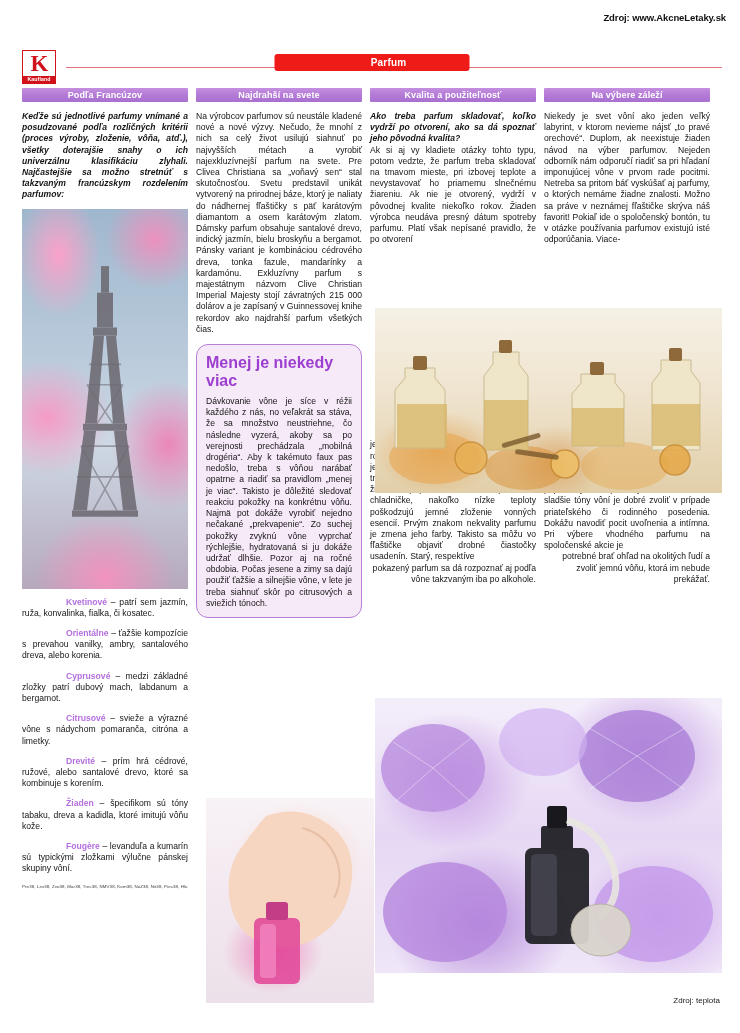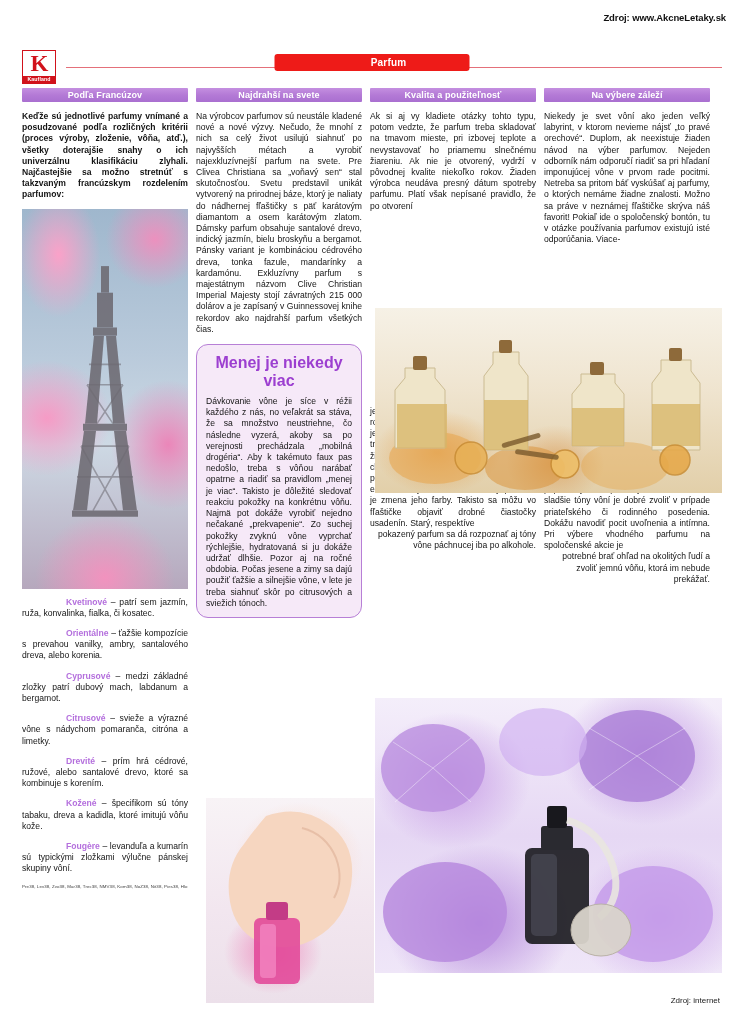--- a/index.html
+++ b/index.html
@@ -109,21 +109,21 @@
     margin-bottom: 9px;
   }
 
   .body-text {
     font-size: 8.6px;
     line-height: 11.2px;
     color: #141414;
     text-align: justify;
     hyphens: manual;
   }
-  .body-text.bold { font-weight: bold; }
+  .body-text.bold { font-weight: bold; font-style: italic; }
   .body-text.lead-italic {
     font-weight: bold;
     font-style: italic;
   }
   .gap { height: 8px; }
 
   
   .photo {
     position: relative;
     overflow: hidden;
@@ -153,21 +153,21 @@
     border: 1.4px solid #b77fd6;
     border-radius: 12px;
     background: #f6e9f8;
     padding: 9px 9px 8px 9px;
   }
   .tipbox-title {
     color: #9c3fd0;
     font-size: 16px;
     font-weight: bold;
     line-height: 18px;
-    text-align: center;
+    text-align: left;
     margin-bottom: 6px;
   }
 
   
   .cat-item { margin-bottom: 9px; }
   .cat-name {
     color: #b46fdd;
     font-weight: bold;
     padding-left: 44px;
   }
@@ -281,21 +281,21 @@
         <div class="cat-item body-text">
           <span class="cat-name">Cyprusové</span><span> – medzi základné zložky patrí dubový mach, labdanum a bergamot.</span>
         </div>
         <div class="cat-item body-text">
           <span class="cat-name">Citrusové</span><span> – svieže a výrazné vône s nádychom pomaranča, citróna a limetky.</span>
         </div>
         <div class="cat-item body-text">
           <span class="cat-name">Drevité</span><span> – prím hrá cédrové, ružové, alebo santalové drevo, ktoré sa kombinuje s korením.</span>
         </div>
         <div class="cat-item body-text">
-          <span class="cat-name">Kožené</span><span> – špecifikom sú tóny tabaku, dreva a kadidla, ktoré imitujú vôňu kože.</span>
+          <span class="cat-name">Žiaden</span><span> – špecifikom sú tóny tabaku, dreva a kadidla, ktoré imitujú vôňu kože.</span>
         </div>
         <div class="cat-item body-text">
           <span class="cat-name">Fougère</span><span> – levanduľa a kumarín sú typickými zložkami výlučne pánskej skupiny vôní.</span>
         </div>
       </div>
 
       <div class="footer-codes">Pre38, Lev38, Zvo38, Mar38, Trec38, NMV38, Kom38, NoZ38, Nit38, Pies38, Hlo38, Snr38 /</div>
     </div>
 
     <div class="col">
@@ -303,23 +303,24 @@
       <div class="body-text">Na výrobcov parfumov sú neustále kladené nové a nové výzvy. Nečudo, že mnohí z nich sa celý život usilujú siahnuť po najvyšších métach a vyrobiť najexkluzívnejší parfum na svete. Pre Clivea Christiana sa „voňavý sen“ stal skutočnosťou. Svetu predstavil unikát vytvorený na prirodnej báze, ktorý je naliaty do nádhernej fľaštičky s päť karátovým diamantom a osem karátovým zlatom. Dámsky parfum obsahuje santalové drevo, indický jazmín, bielu broskyňu a bergamot. Pánsky variant je kombináciou cédrového dreva, tonka fazule, mandarínky a kardamónu. Exkluzívny parfum s majestátnym názvom Clive Christian Imperial Majesty stojí závratných 215 000 dolárov a je zapísaný v Guinnessovej knihe rekordov ako najdrahší parfum všetkých čias.</div>
 
       <div class="tipbox">
         <div class="tipbox-title">Menej je niekedy viac</div>
         <div class="body-text">Dávkovanie vône je síce v réžii každého z nás, no veľakrát sa stáva, že sa množstvo neustriehne, čo následne vyzerá, akoby sa po verejnosti prechádzala „mobilná drogéria“. Aby k takémuto faux pas nedošlo, treba s vôňou narábať opatrne a riadiť sa pravidlom „menej je viac“. Takisto je dôležité sledovať reakciu pokožky na konkrétnu vôňu. Najmä pot dokáže vyrobiť nejedno nečakané „prekvapenie“. Zo suchej pokožky zvyknú vône vyprchať rýchlejšie, hydratovaná si ju dokáže udržať dlhšie. Pozor aj na ročné obdobia. Počas jesene a zimy sa dajú použiť ťažšie a silnejšie vône, v lete je treba siahnuť skôr po citrusových a sviežich tónoch.</div>
       </div>
     </div>
 
     <div class="col">
       <div class="col-head">Kvalita a použiteľnosť</div>
+      <div class="body-text lead-italic">Ako treba parfum skladovať, koľko vydrží po otvorení, ako sa dá spoznať jeho pôvodná kvalita?</div>
       <div class="body-text">Ak si aj vy kladiete otázky tohto typu, potom vedzte, že parfum treba skladovať na tmavom mieste, pri izbovej teplote a nevystavovať ho priamemu slnečnému žiareniu. Ak nie je otvorený, vydrží v pôvodnej kvalite niekoľko rokov. Žiaden výrobca neudáva presný dátum spotreby parfumu. Platí však nepísané pravidlo, že po otvorení</div>
       <div class="col3-bottom body-text">je vhodné ho minúť maximálne do dvoch rokov. Po každom použití treba myslieť na jeho dôkladné uzatvorenie a uschovanie na tmavé miesto, kde je teplota okolo 20 °C. V žiadnom prípade neskladovať parfum v chladničke, nakoľko nízke teploty poškodzujú jemné zloženie vonných esencií. Prvým znakom nekvality parfumu je zmena jeho farby. Takisto sa môžu vo fľaštičke objaviť drobné čiastočky usadenín. Starý, respektíve</div>
-      <div class="body-text flowtail">pokazený parfum sa dá rozpoznať aj tóny vône páchnucej iba po alkohole.</div>
+      <div class="body-text flowtail">pokazený parfum sa dá rozpoznať aj podľa vône takzvaným iba po alkohole.</div>
     </div>
 
     <div class="col">
       <div class="col-head">Na výbere záleží</div>
       <div class="body-text">Niekedy je svet vôní ako jeden veľký labyrint, v ktorom nevieme nájsť „to pravé orechové“. Duplom, ak neexistuje žiaden návod na výber parfumov. Nejeden odborník nám odporučí riadiť sa pri hľadaní imponujúcej vône v prvom rade pocitmi. Netreba sa pritom báť vyskúšať aj parfumy, o ktorých nemáme žiadne znalosti. Možno sa práve v neznámej fľaštičke skrýva náš favorit! Pokiaľ ide o spoločenský bontón, tu v otázke používania parfumov existujú isté odporúčania. Viace-</div>
       <div class="col4-bottom body-text">ré odborné štúdie potvrdili, že silnejšia a korenistá vôňa prináša „ovocie“ napriklad v rámci pracovných stretnutí. Jej nositeľ okoliu signalizuje, že je sebaistý a pripravený na úspešné jednanie. Ľahšie a sladšie tóny vôní je dobré zvoliť v prípade priateľského či rodinného posedenia. Dokážu navodiť pocit uvoľnenia a intímna. Pri výbere vhodného parfumu na spoločenské akcie je</div>
       <div class="body-text flowtail">potrebné brať ohľad na okolitých ľudí a zvoliť jemnú vôňu, ktorá im nebude prekážať.</div>
     </div>
   </div>
 
@@ -388,15 +389,15 @@
       <path d="M60 18 q34 -12 62 8 q26 18 24 52 q-2 38 -30 58 q-28 20 -58 10 q-28 -10 -34 -42 q-6 -34 14 -58 q10 -14 22 -28 z" fill="#f6d6c0"></path>
       <path d="M96 30 q24 6 34 30 q8 22 -2 40" stroke="#e4b9a0" stroke-width="2" fill="none" opacity="0.8"></path>
       <g>
         <rect x="48" y="120" width="46" height="66" rx="6" fill="#e24a9a" opacity="0.9"></rect>
         <rect x="54" y="126" width="16" height="54" rx="4" fill="#f285c0" opacity="0.8"></rect>
         <rect x="60" y="104" width="22" height="18" rx="3" fill="#c33c86"></rect>
       </g>
     </svg>
   </div>
 
-  <div class="source-bottom">Zdroj: internet</div>
+  <div class="source-bottom">Zdroj: teplota</div>
 
 </div>
 
 </body></html>

